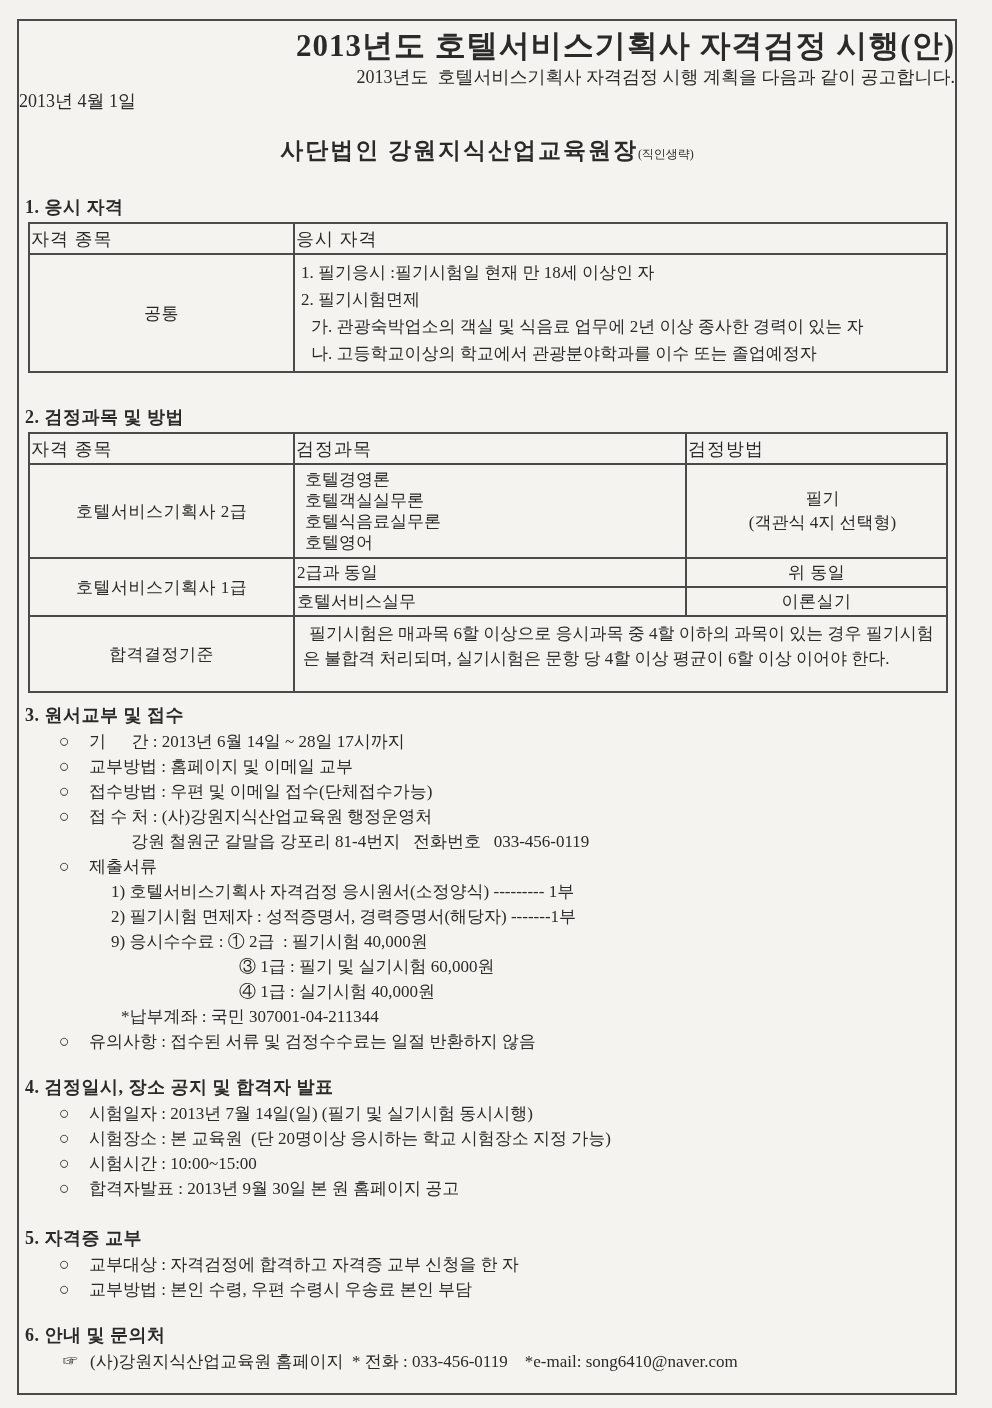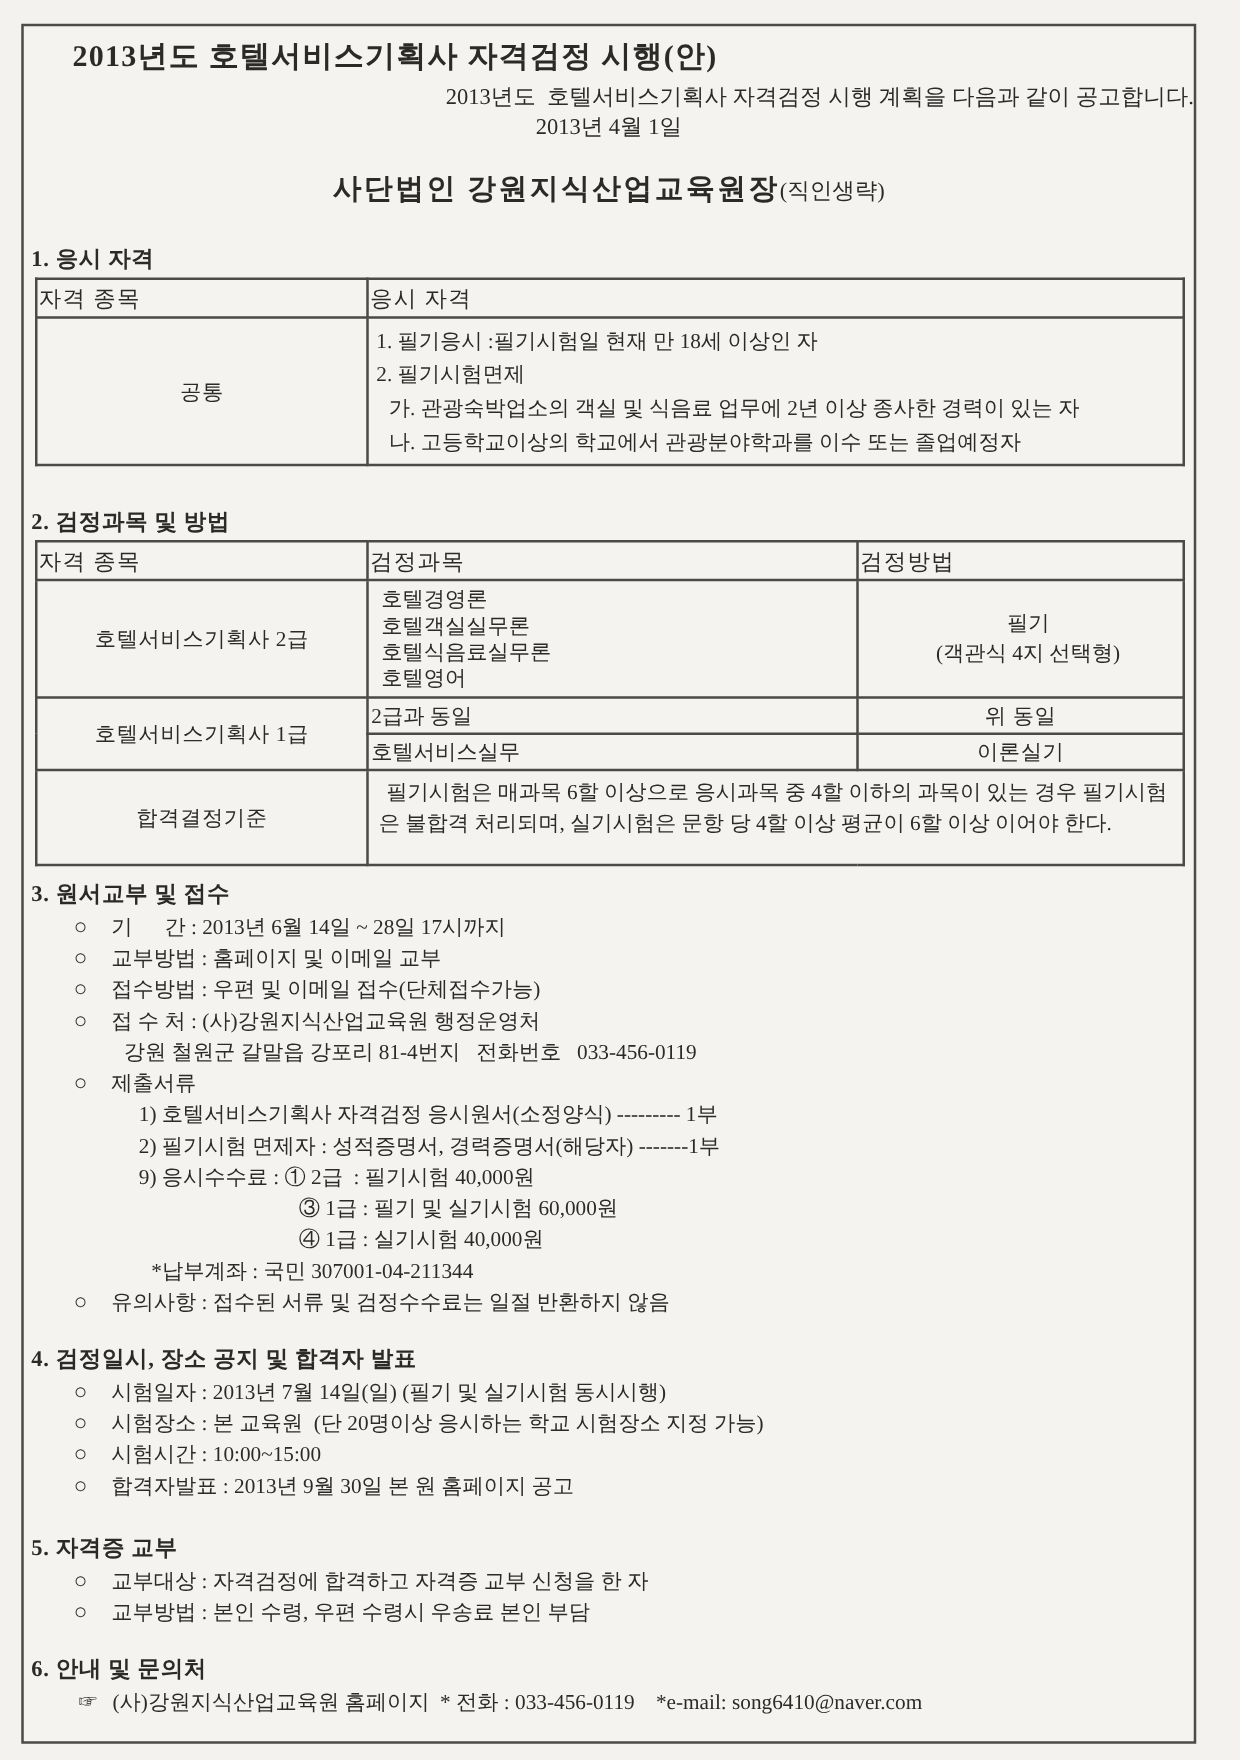--- a/index.html
+++ b/index.html
@@ -14,26 +14,26 @@
   .frame {
     position:absolute; left:17px; top:19px;
     width:940px; height:1376px;
     border:2px solid #4a4a48;
     box-sizing:border-box;
     padding-top:8px;
     overflow:hidden;
     background:#f4f3ef;
   }
   
-  .title   { margin:0; text-align:left; font-size:24px; line-height:34px; font-weight:700; letter-spacing:1px;padding-left:39px; }
+  .title   { margin:0; text-align:right; font-size:31px; line-height:34px; font-weight:700; letter-spacing:1px;padding-left:39px; }
   .subtitle{ margin:2px 0 0 0; text-align:right; font-size:18px; line-height:25px; white-space:pre-wrap; }
-  .date    { margin:0; text-align:center; font-size:18px; line-height:23px; }
+  .date    { margin:0; font-size:18px; line-height:23px; }
   .issuer  { margin:22px 0 0 0; text-align:center; line-height:32px; }
   .issuer-name { font-size:23px; font-weight:700; letter-spacing:2px; }
-  .issuer-note { font-size:18px; }
+  .issuer-note { font-size:12px; }
   
   h2 { margin:0; padding-left:6px; font-size:18px; font-weight:700; line-height:23px; letter-spacing:0.5px; }
   .s1 h2 { margin-top:26px; }
   .s2 h2 { margin-top:33px; }
   .s3 h2 { margin-top:11px; margin-bottom:2px; }
   .s4 h2 { margin-top:22px; margin-bottom:2px; }
   .s5 h2 { margin-top:26px; margin-bottom:2px; }
   .s6 h2 { margin-top:22px; margin-bottom:2px; }
   
   table { border-collapse:collapse; table-layout:fixed; margin-left:9px; width:920px; margin-top:3px; }
@@ -47,21 +47,21 @@
   .subjects div { font-size:17px; line-height:21px; }
   .method { text-align:center; vertical-align:middle; }
   .method div { font-size:17px; line-height:24px;padding-left:12px; }
   .r2 td { height:25px; font-size:17px; }
   .r2 .subj { padding:1px 0 1px 2px; }
   .criteria { font-size:17px; line-height:25px; padding:4px 6px 20px 8px; text-indent:6px; }
   
   .item { display:flex; padding-left:40px; font-size:17px; line-height:25px; }
   .item .bullet { width:30px; flex:0 0 30px; font-size:18px; }
   .item .txt { white-space:pre-wrap; }
-  .cont    { padding-left:80px; font-size:17px; line-height:25px; white-space:pre-wrap; }
+  .cont    { padding-left:112px; font-size:17px; line-height:25px; white-space:pre-wrap; }
   .sub     { padding-left:92px;  font-size:17px; line-height:25px; white-space:pre-wrap; }
   .fee     { padding-left:220px; font-size:17px; line-height:25px; white-space:pre-wrap; }
   .account { padding-left:102px; font-size:17px; line-height:25px; white-space:pre-wrap; }
   .contact-line { display:flex; padding-left:43px; font-size:17px; line-height:26px; margin-top:2px; }
   .contact-line .hand { width:28px; flex:0 0 28px; font-size:17px; }
   .contact-line .txt { white-space:pre-wrap; }
 </style>
 </head>
 <body>
 

